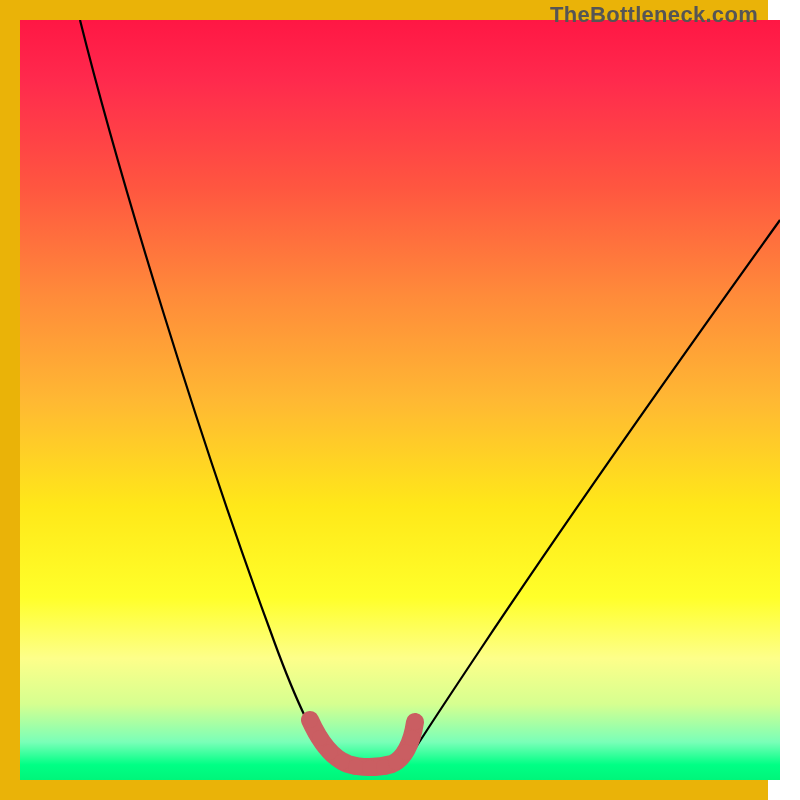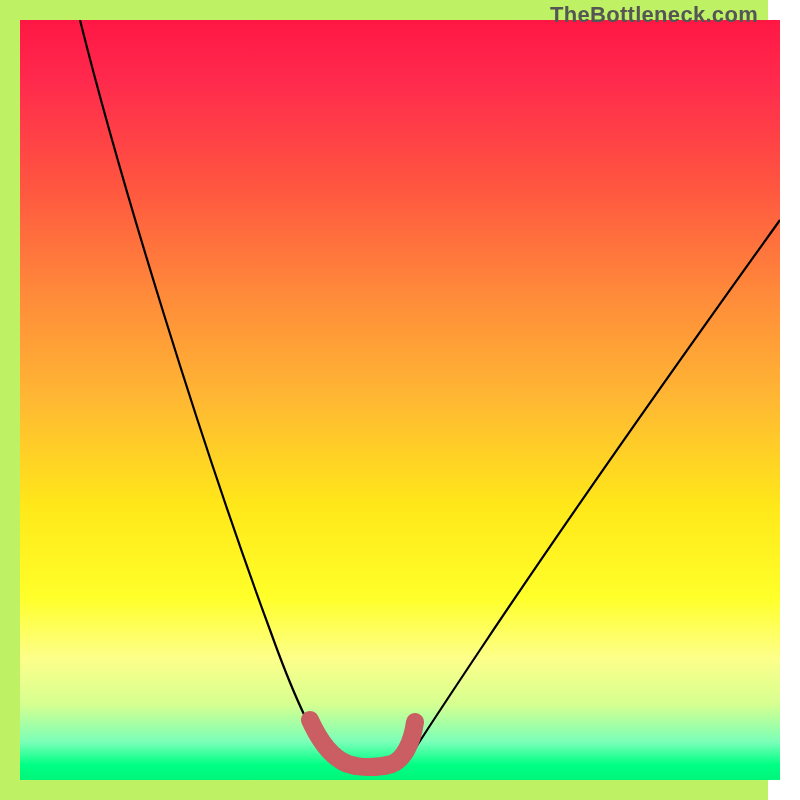--- a/index.html
+++ b/index.html
@@ -6,21 +6,21 @@
     margin: 0;
     padding: 0;
     width: 800px;
     height: 800px;
     overflow: hidden;
     font-family: Arial, Helvetica, sans-serif;
   }
   .frame {
     width: 768px;
     height: 800px;
-    background: #bef264;
+    background: #eab308;
     position: relative;
     box-sizing: border-box;
   }
   .plot-area {
     position: absolute;
     left: 20px;
     top: 20px;
     width: 760px;
     height: 760px;
     overflow: hidden;

